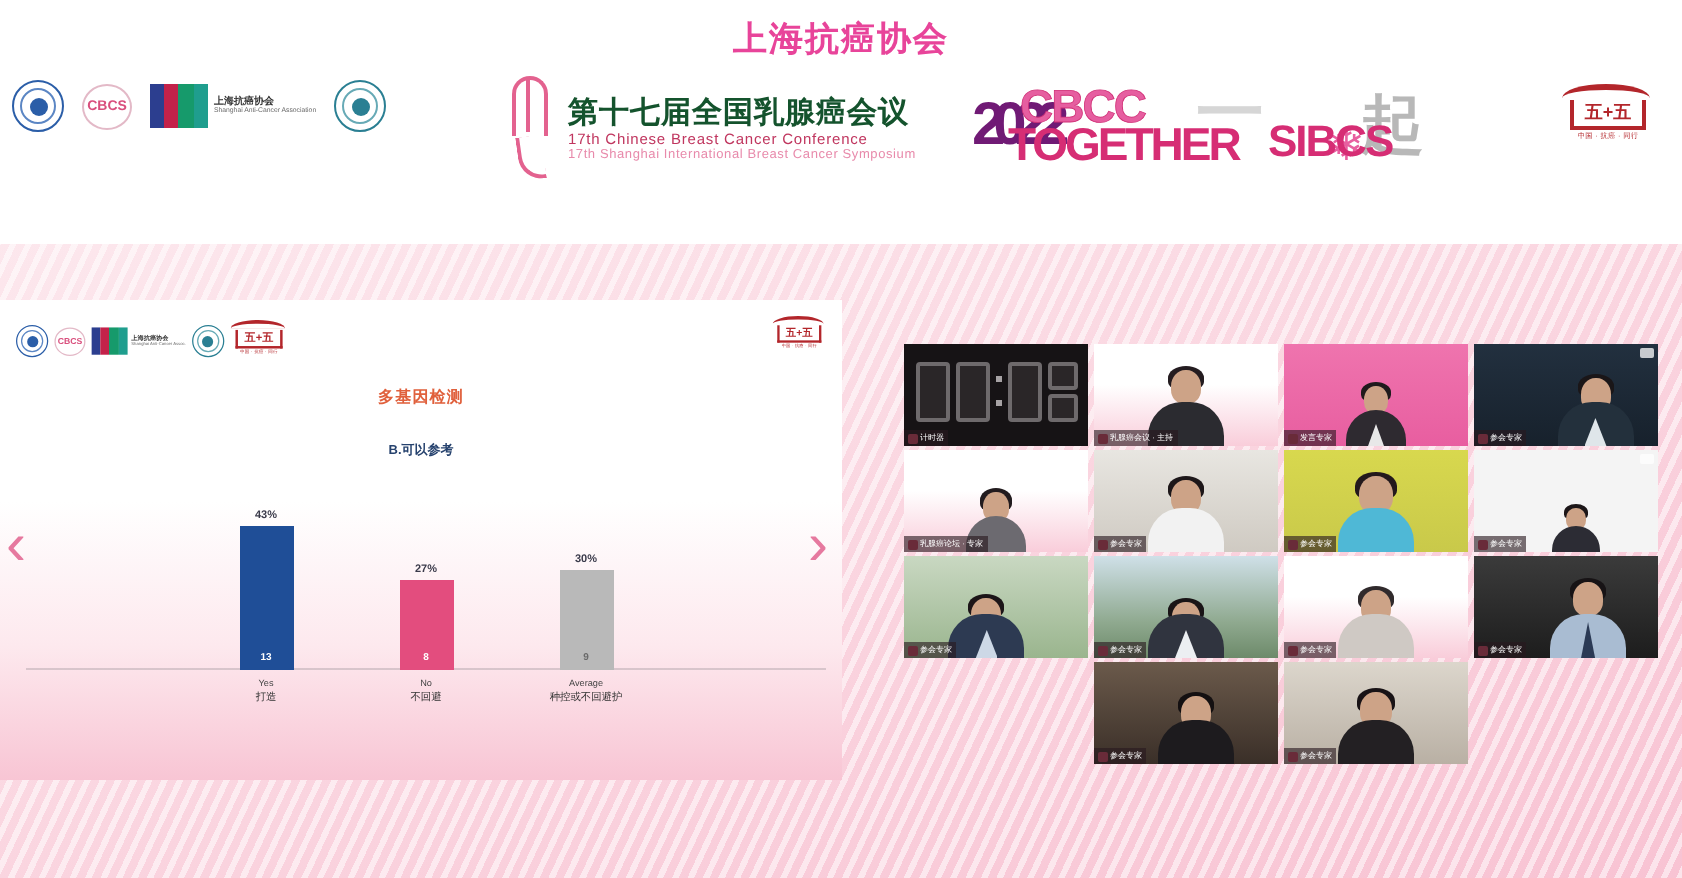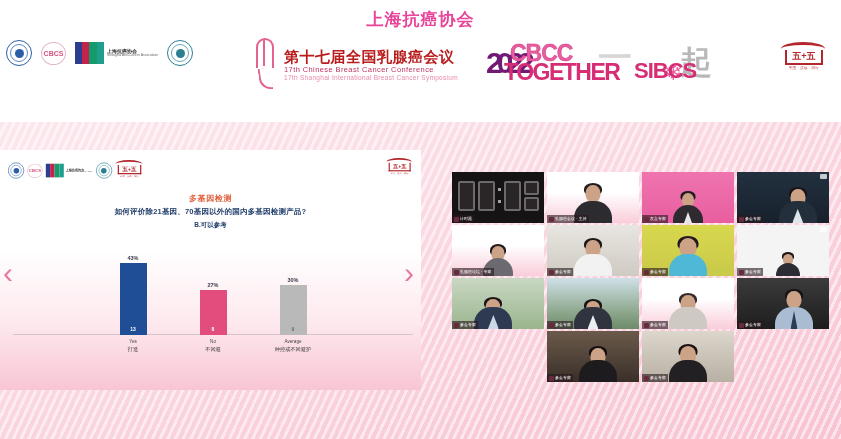--- a/index.html
+++ b/index.html
@@ -106,21 +106,21 @@
   }
   #conf-ribbon .heart {
     position: absolute; left: 7px; top: 32px; width: 13px; height: 22px;
     border: 2px solid #e3628f;
     border-top: none; border-right: none;
     border-radius: 0 0 0 12px;
     transform: rotate(-8deg);
   }
   #conf-text { line-height: 1; }
   .cn-line1 {
-    font-size: 15px; font-weight: bold; color: #b91c1c; letter-spacing: 0.5px;
+    font-size: 15px; font-weight: bold; color: #14532d; letter-spacing: 0.5px;
   }
   .en-line1 {
     font-size: 7.5px; color: #c0365f; letter-spacing: 0.4px; margin-top: 2px;
   }
   .cn-line2 {
     font-size: 14px; font-weight: bold; color: #d94a80; letter-spacing: 0.5px; margin-top: 4px;
   }
   .en-line2 {
     font-size: 6.5px; color: #e88aab; letter-spacing: 0.3px; margin-top: 2px;
   }
@@ -452,21 +452,20 @@
 
   <div id="slide-logo-right">
     <div class="gate-logo" style="position:relative;right:auto;top:auto;">
       <div class="roof"></div>
         <div class="body">五+五</div>
         <div class="sub">中国 · 抗癌 · 同行</div>
     </div>
   </div>
 
   <div id="poll-topic">多基因检测</div>
-  <div id="poll-question">如何评价除21基因、70基因以外的国内多基因检测产品?</div>
   <div id="poll-answer">B.可以参考</div>
 
   <div id="chart">
     <div id="chart-baseline"></div>
 
     <div class="bar-group" style="left:38px;">
       <div class="bar-pct">43%</div>
       <div class="bar-rect" style="height:72px;background:#1f4e97;">
         <div class="bar-count">13</div>
       </div>

